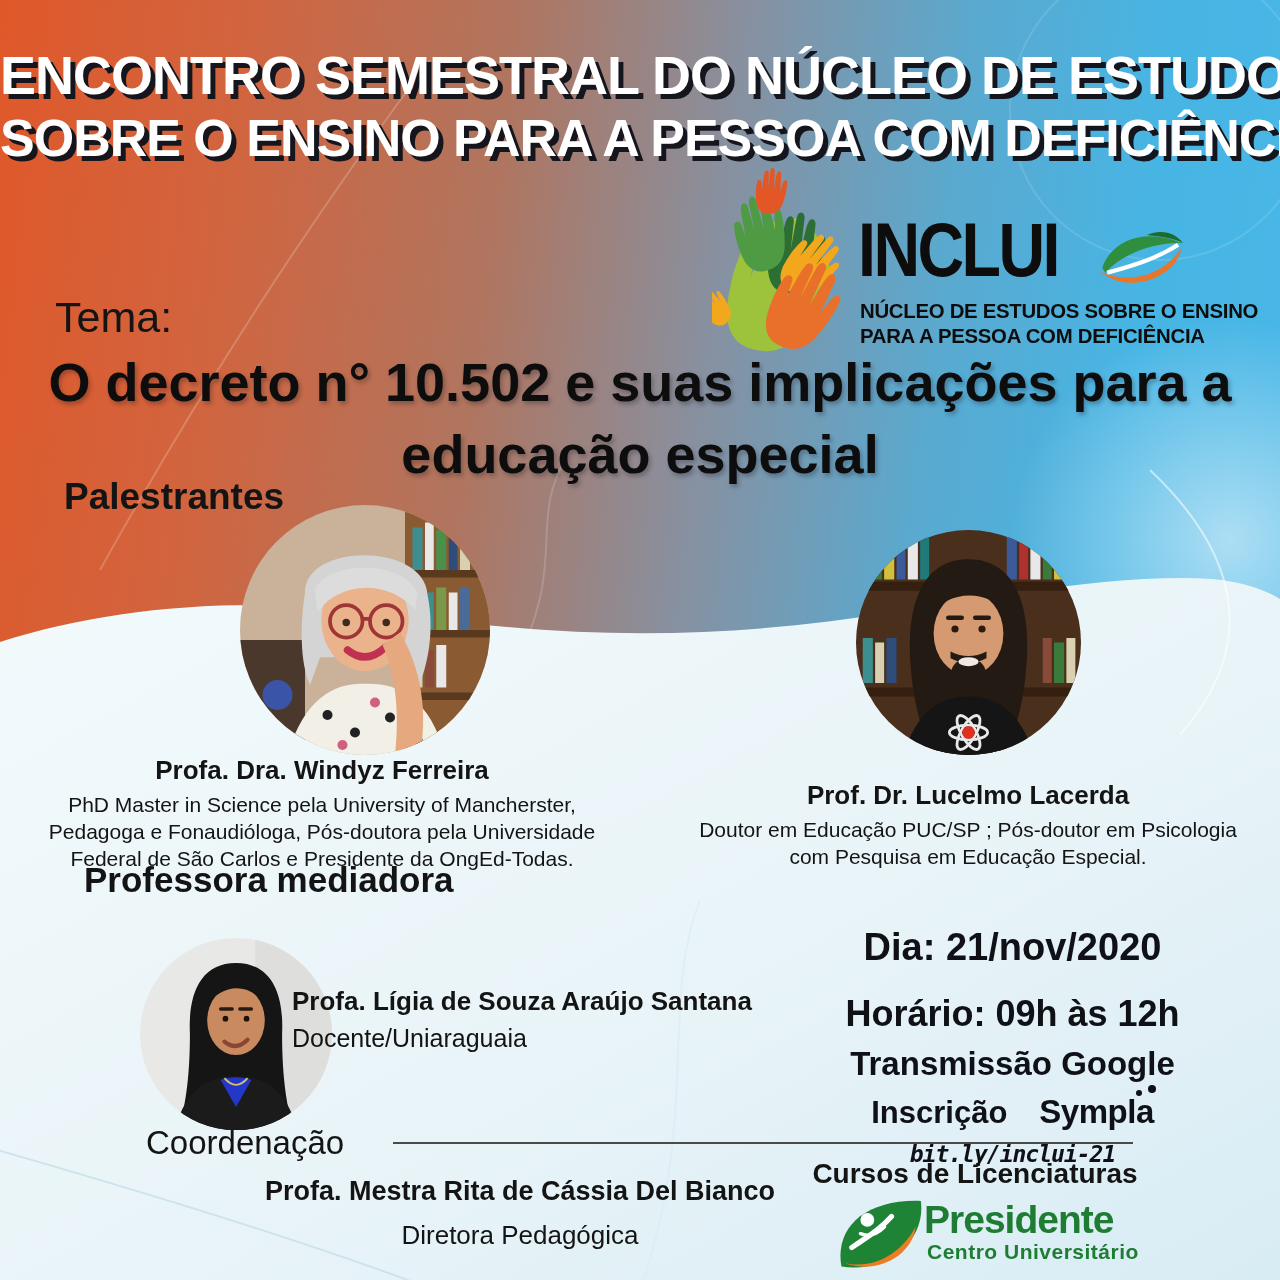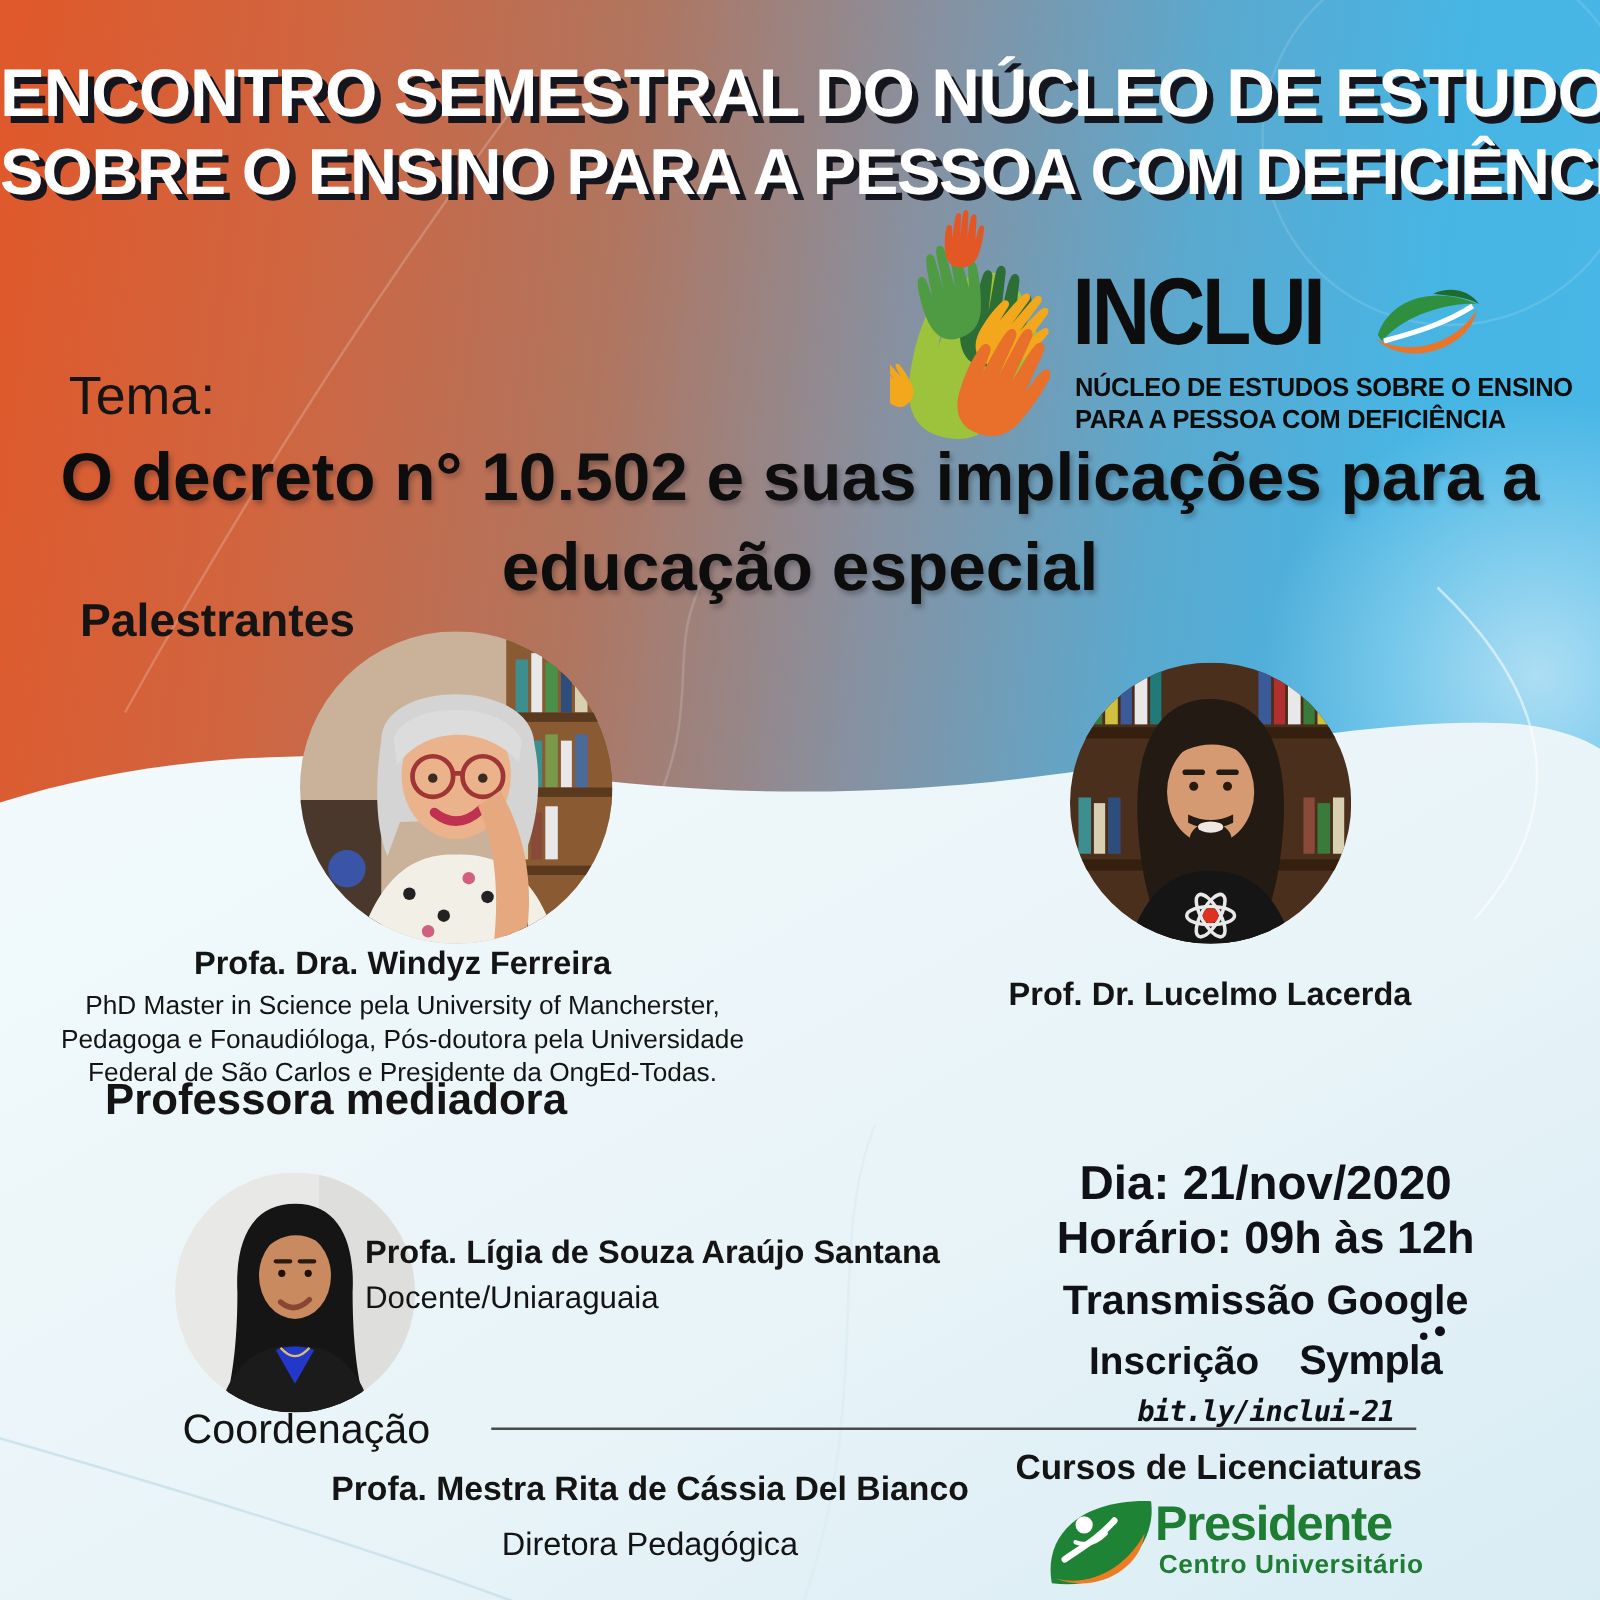--- a/index.html
+++ b/index.html
@@ -47,21 +47,21 @@
   .blk-windyz{left:42px;top:755px;width:560px;}
   .blk-lucelmo{left:688px;top:780px;width:560px;}
   .ligia-name{left:292px;top:986px;font-size:26px;font-weight:700;color:#141414;white-space:nowrap;}
   .ligia-role{left:292px;top:1024px;font-size:25px;font-weight:400;color:#141414;}
   
   .rita-name{left:180px;top:1176px;width:680px;text-align:center;font-size:27px;font-weight:700;color:#141414;white-space:nowrap;}
   .rita-role{left:180px;top:1220px;width:680px;text-align:center;font-size:26px;font-weight:400;color:#141414;}
   
   .info{left:790px;top:926px;width:445px;text-align:center;color:#0f1116;}
   .info .date{font-size:38px;font-weight:700;white-space:nowrap;}
-  .info .time{font-size:36px;font-weight:700;margin-top:0;white-space:nowrap;}
+  .info .time{font-size:36px;font-weight:700;margin-top:24px;white-space:nowrap;}
   .info .trans{font-size:33px;font-weight:700;margin-top:10px;white-space:nowrap;}
   .info .insc{font-size:31px;font-weight:600;margin-top:10px;white-space:nowrap;}
   .sympla{font-weight:700;font-size:33px;letter-spacing:-.5px;position:relative;margin-left:32px;}
   .sympla::after{content:"";position:absolute;right:-2px;top:-8px;width:8px;height:8px;border-radius:50%;background:#0f1116;box-shadow:-13px 4px 0 -1px #0f1116;}
   .info .link{font-family:"DejaVu Sans Mono","Liberation Mono",monospace;font-style:italic;font-weight:700;font-size:23px;margin-top:10px;letter-spacing:-1px;white-space:nowrap;}
   
   .courses{left:790px;top:1158px;width:370px;text-align:center;font-size:28px;font-weight:600;color:#141414;white-space:nowrap;}
   .uni-leaf{left:832px;top:1194px;width:100px;height:82px;}
   .uni-word{left:924px;top:1198px;font-size:39px;font-weight:700;color:#1e7d33;letter-spacing:-1px;white-space:nowrap;}
   .uni-sub{left:927px;top:1240px;font-size:21px;font-weight:700;color:#1e7d33;letter-spacing:.5px;white-space:nowrap;}
@@ -231,20 +231,24 @@
     <div class="sp-name">Profa. Dra. Windyz Ferreira</div>
     <div class="sp-bio">
       <div>PhD  Master in Science pela University of Mancherster,</div>
       <div>Pedagoga e Fonaudióloga, Pós-doutora pela Universidade</div>
       <div>Federal de São Carlos e Presidente da OngEd-Todas.</div>
     </div>
   </div>
 
   <div class="abs sp-block blk-lucelmo">
     <div class="sp-name">Prof. Dr. Lucelmo Lacerda</div>
+    <div class="sp-bio">
+      <div>Doutor em Educação PUC/SP ;  Pós-doutor em Psicologia</div>
+      <div>com Pesquisa em Educação Especial.</div>
+    </div>
   </div>
 
   <div class="abs h-mediadora">Professora mediadora</div>
 
   <div class="abs photo ph-ligia">
     <svg viewBox="0 0 200 200">
       <rect width="200" height="200" fill="#e8e8e6"></rect>
       <rect x="120" width="80" height="200" fill="#dededc"></rect>
       <path d="M100,26 C62,26 50,60 52,100 C52,150 46,180 40,200 L160,200 C154,180 148,150 148,100 C150,60 138,26 100,26 Z" fill="#151515"></path>
       <ellipse cx="100" cy="86" rx="30" ry="36" fill="#c98a60"></ellipse>

